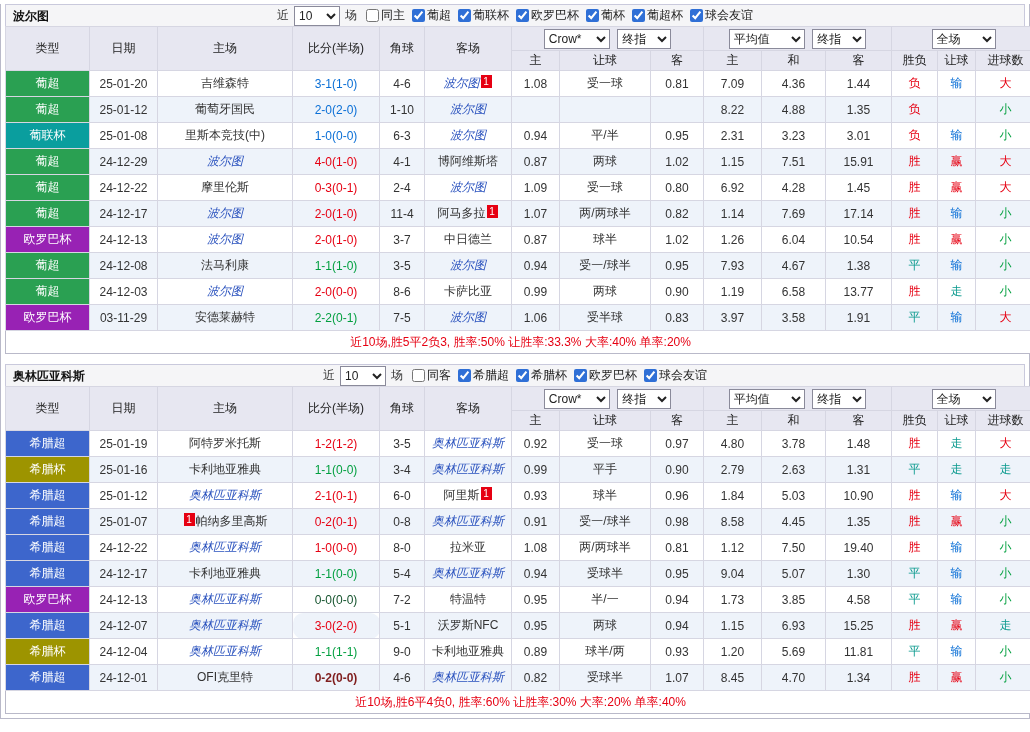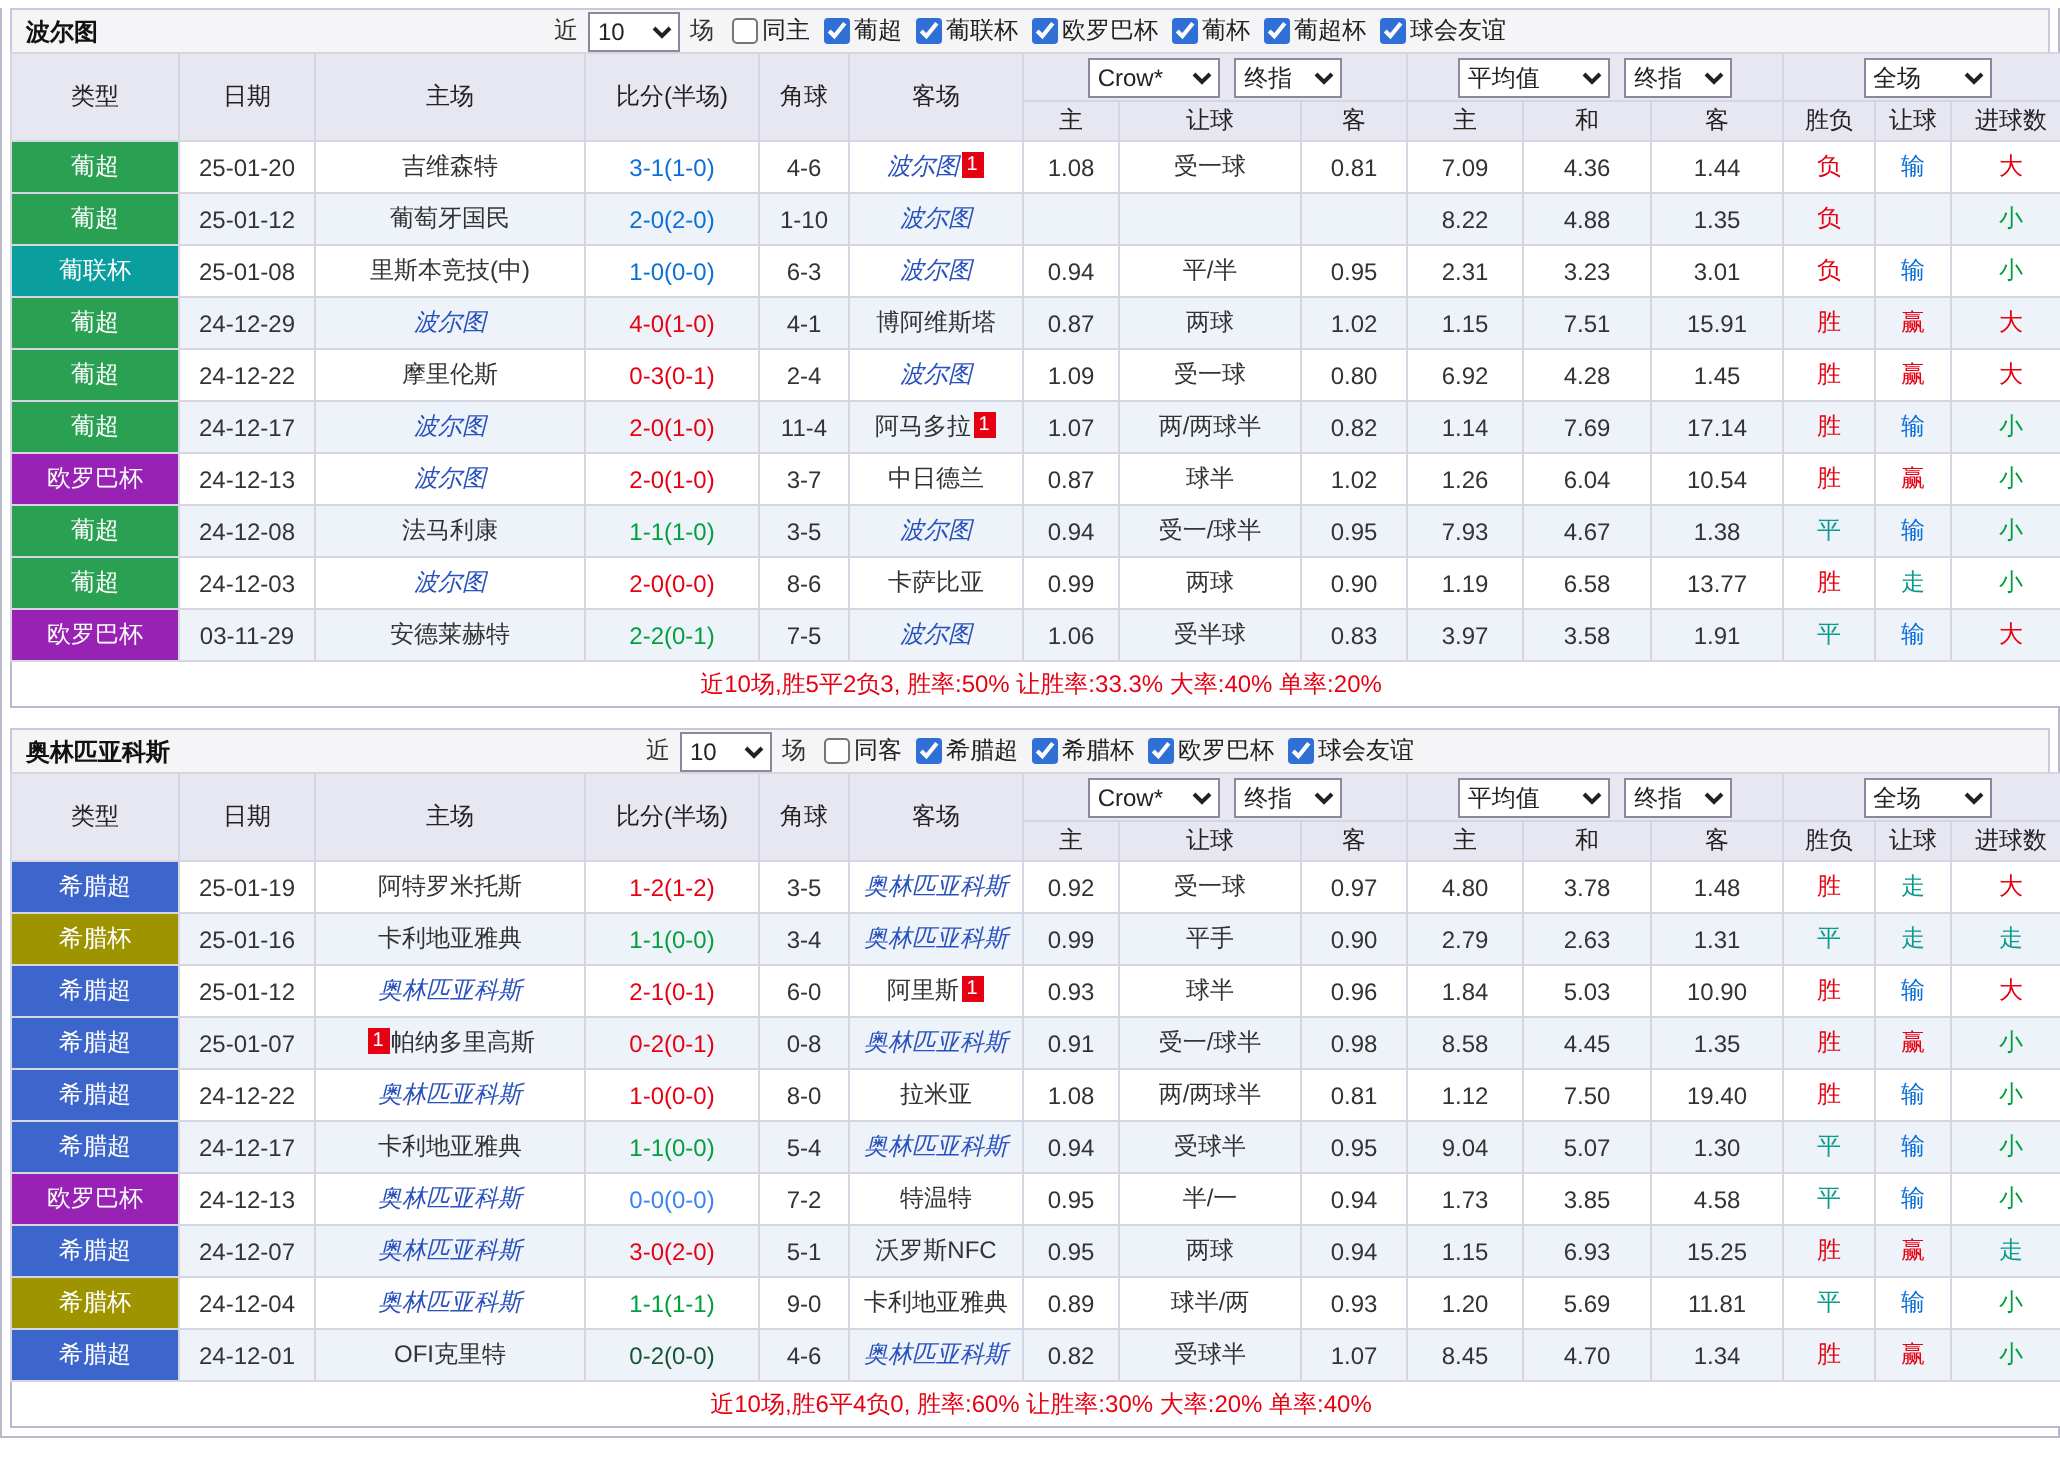--- a/index.html
+++ b/index.html
@@ -541,38 +541,38 @@
             <td>5.07</td>
             <td>1.30</td>
             <td style="color: rgb(11, 154, 142);">平</td>
             <td style="color: rgb(10, 111, 214);">输</td>
             <td style="color: rgb(2, 159, 63);">小</td>
           </tr>
           <tr>
             <td class="league" style="background: rgb(152, 34, 180);">欧罗巴杯</td>
             <td>24-12-13</td>
             <td><a class="team focus">奥林匹亚科斯</a></td>
-            <td style="color: #3b82f6;">0-0(0-0)</td>
+            <td style="color: #14532d;">0-0(0-0)</td>
             <td>7-2</td>
             <td><a class="team">特温特</a></td>
             <td>0.95</td>
             <td>半/一</td>
             <td>0.94</td>
             <td>1.73</td>
             <td>3.85</td>
             <td>4.58</td>
             <td style="color: rgb(11, 154, 142);">平</td>
             <td style="color: rgb(10, 111, 214);">输</td>
             <td style="color: rgb(2, 159, 63);">小</td>
           </tr>
           <tr>
             <td class="league" style="background: rgb(61, 102, 204);">希腊超</td>
             <td>24-12-07</td>
             <td><a class="team focus">奥林匹亚科斯</a></td>
-            <td style="color: rgb(230, 0, 18);">3-0(2-0)</td>
+            <td style="color: rgb(230, 0, 18); border-radius: 10px;">3-0(2-0)</td>
             <td>5-1</td>
             <td><a class="team">沃罗斯NFC</a></td>
             <td>0.95</td>
             <td>两球</td>
             <td>0.94</td>
             <td>1.15</td>
             <td>6.93</td>
             <td>15.25</td>
             <td style="color: rgb(230, 0, 18);">胜</td>
             <td style="color: rgb(230, 0, 18);">赢</td>
@@ -592,21 +592,21 @@
             <td>5.69</td>
             <td>11.81</td>
             <td style="color: rgb(11, 154, 142);">平</td>
             <td style="color: rgb(10, 111, 214);">输</td>
             <td style="color: rgb(2, 159, 63);">小</td>
           </tr>
           <tr>
             <td class="league" style="background: rgb(61, 102, 204);">希腊超</td>
             <td>24-12-01</td>
             <td><a class="team">OFI克里特</a></td>
-            <td style="color: #14532d;">0-2(0-0)</td>
+            <td style="color: #7f1d1d; font-weight: bold;">0-2(0-0)</td>
             <td>4-6</td>
             <td><a class="team focus">奥林匹亚科斯</a></td>
             <td>0.82</td>
             <td>受球半</td>
             <td>1.07</td>
             <td>8.45</td>
             <td>4.70</td>
             <td>1.34</td>
             <td style="color: rgb(230, 0, 18);">胜</td>
             <td style="color: rgb(230, 0, 18);">赢</td>

